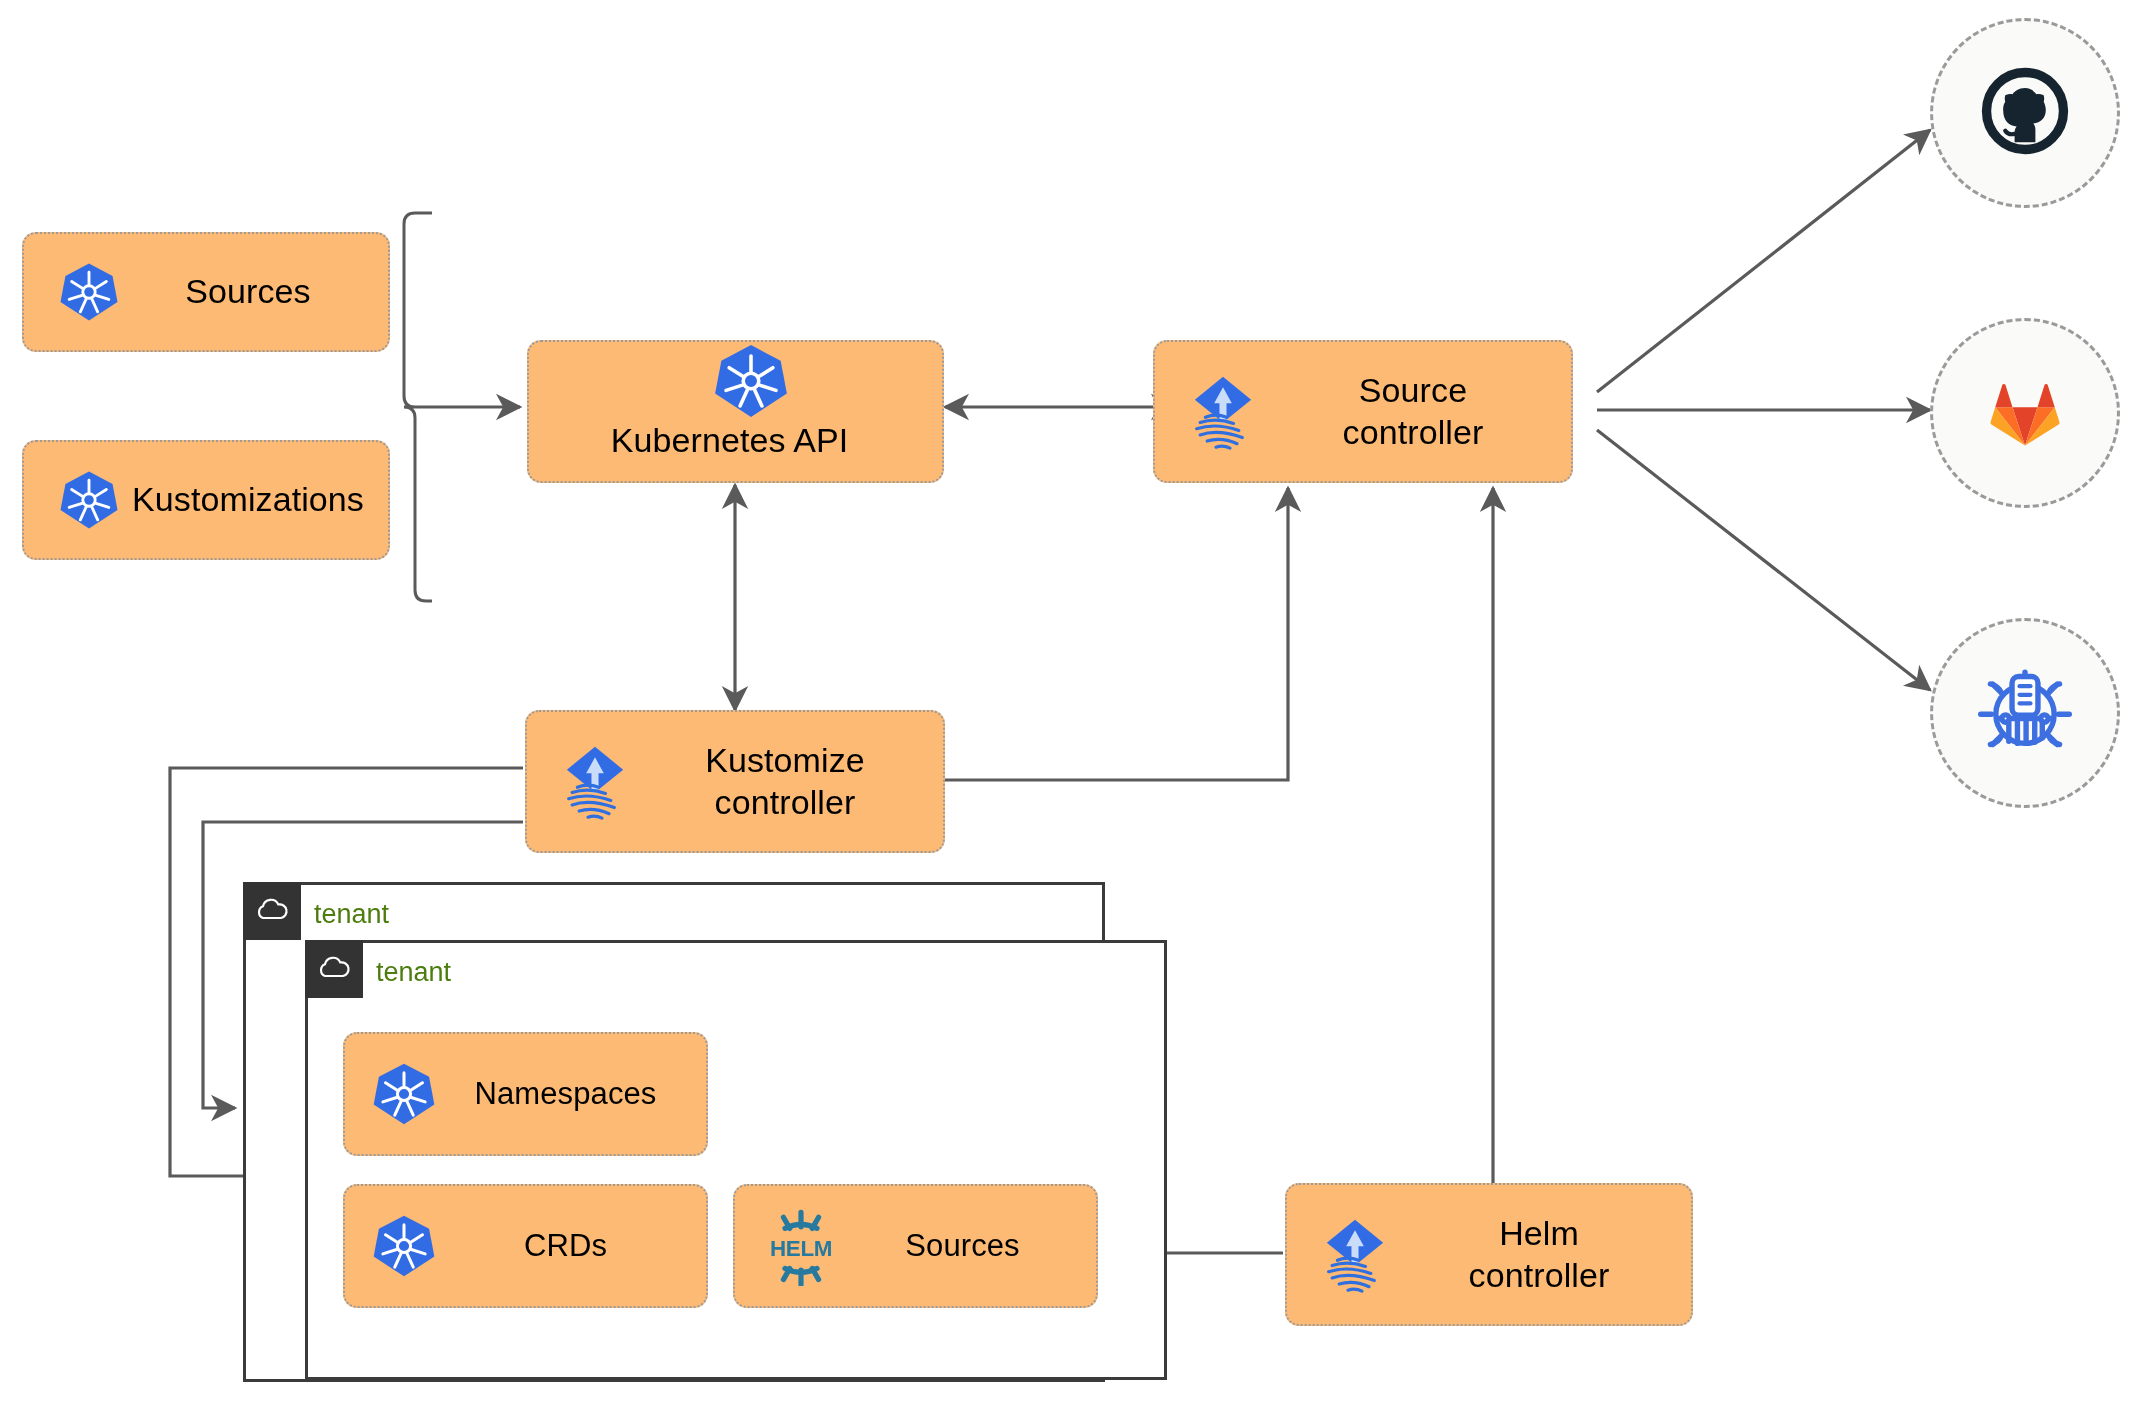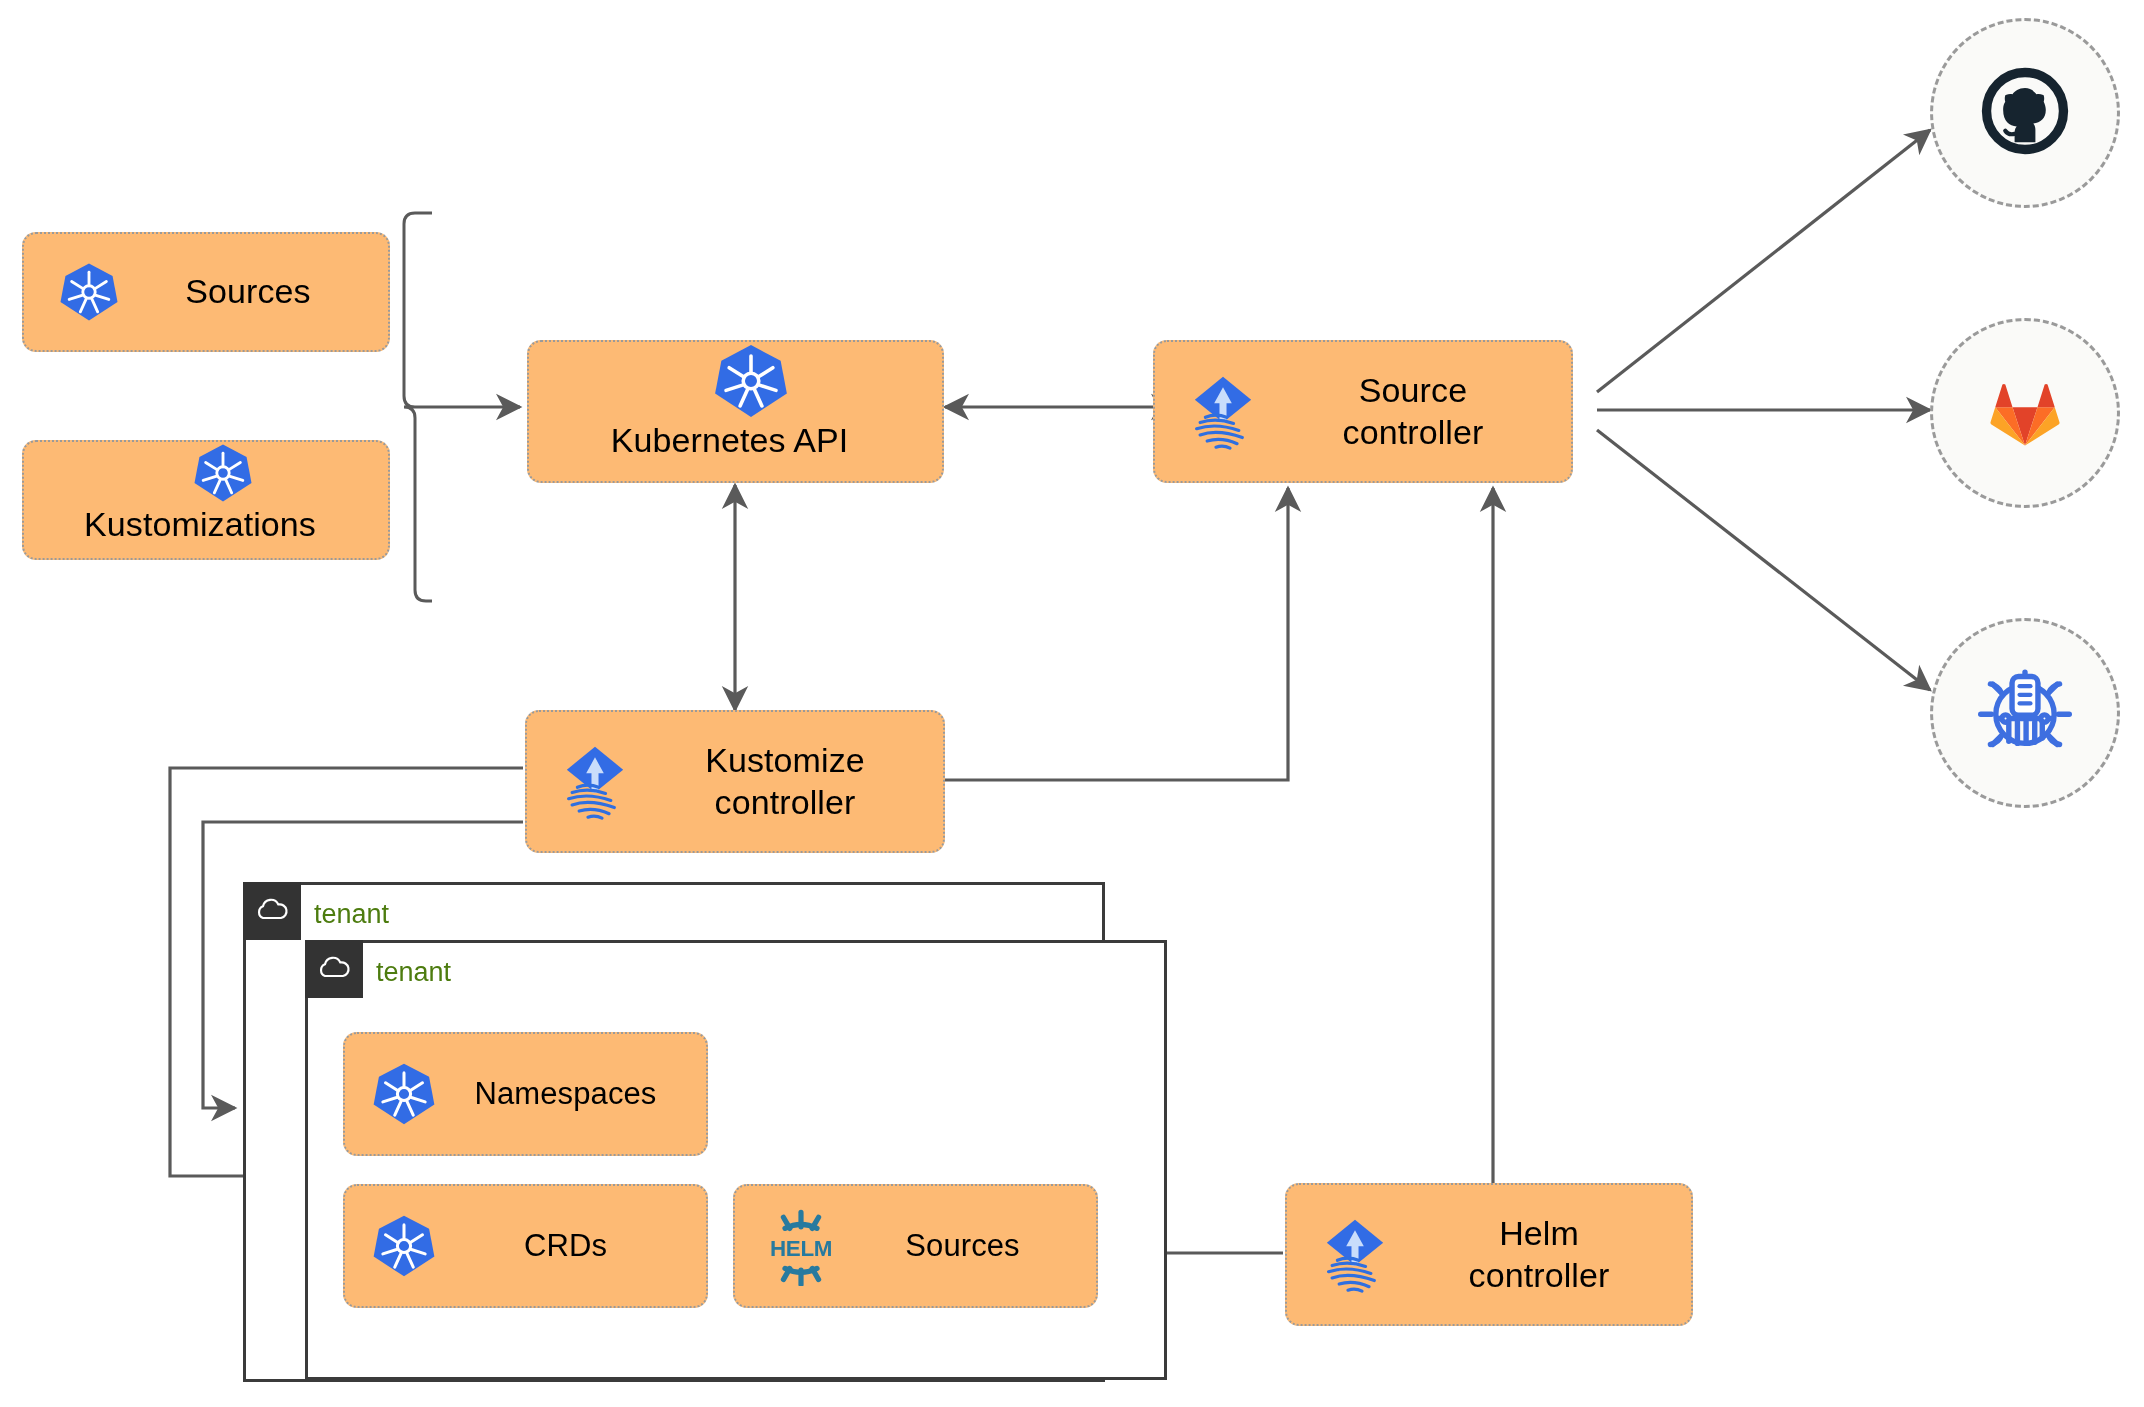--- a/index.html
+++ b/index.html
@@ -144,21 +144,21 @@
           <line x1="54" y1="60" x2="64" y2="82"></line>
           <line x1="46" y1="60" x2="36" y2="82"></line>
           <line x1="40" y1="55" x2="18" y2="62"></line>
           <line x1="41" y1="45" x2="22" y2="33"></line>
         </g>
       </svg>
     </span>
     <span class="node-label">Sources</span>
   </div>
 
-  <div class="node-box" style="left:22px; top:440px; width:368px; height:120px;flex-direction:column;">
+  <div class="node-box" style="left:22px; top:440px; width:368px; height:120px;">
     <span class="ico" style="margin-left:34px;">
       <svg width="62" height="62" viewBox="0 0 100 100">
         <polygon points="50,4 88,24 96,66 50,96 4,66 12,24" fill="#326ce5"></polygon>
         <g fill="none" stroke="#ffffff" stroke-width="4.6" stroke-linecap="round">
           <circle cx="50" cy="50" r="10"></circle>
           <line x1="50" y1="40" x2="50" y2="18"></line>
           <line x1="59" y1="45" x2="78" y2="33"></line>
           <line x1="60" y1="55" x2="82" y2="62"></line>
           <line x1="54" y1="60" x2="64" y2="82"></line>
           <line x1="46" y1="60" x2="36" y2="82"></line>

